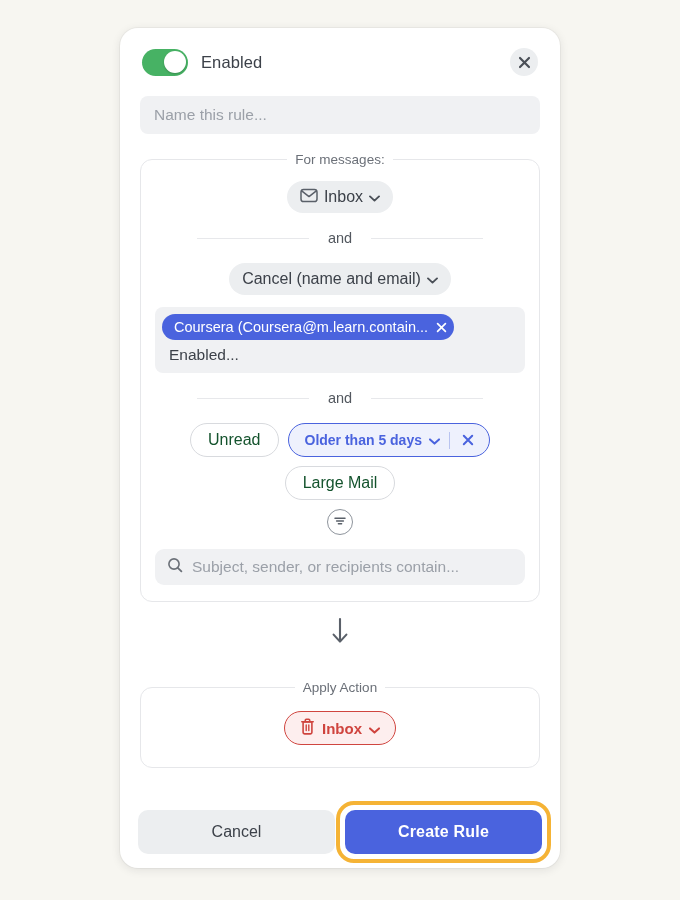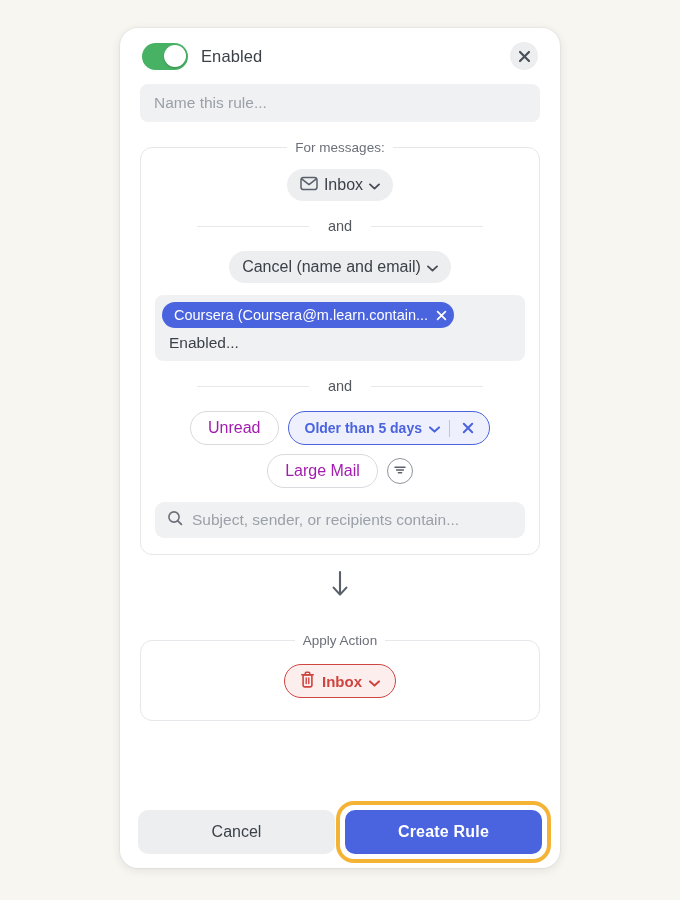--- a/index.html
+++ b/index.html
@@ -37,21 +37,21 @@
 
   .card-body {
     flex: 1 1 auto;
     padding: 0 20px;
     display: flex;
     flex-direction: column;
   }
 
   
   .header {
-    height: 56px;
+    height: 68px;
     display: flex;
     align-items: center;
     padding: 4px 2px;
     flex: 0 0 auto;
   }
 
   .toggle {
     width: 46px;
     height: 27px;
     border-radius: 14px;
@@ -203,26 +203,26 @@
   }
 
   
   .chips-row {
     display: flex;
     align-items: center;
     justify-content: center;
     gap: 9px;
     flex-wrap: wrap;
   }
-  .chips-row + .chips-row { margin-top: 9px; }
+  .chips-row + .chips-row { margin-top: 9px; flex-direction: column; }
 
   .chip.outline {
     background: #ffffff;
     border: 1px solid #d8dade;
-    color: #a21caf;
+    color: #14532d;
     height: 34px;
     border-radius: 17px;
     padding: 0 17px;
   }
 
   .chip.selected {
     background: #eef1fd;
     border: 1.6px solid #4a63de;
     color: #4a63de;
     height: 34px;

